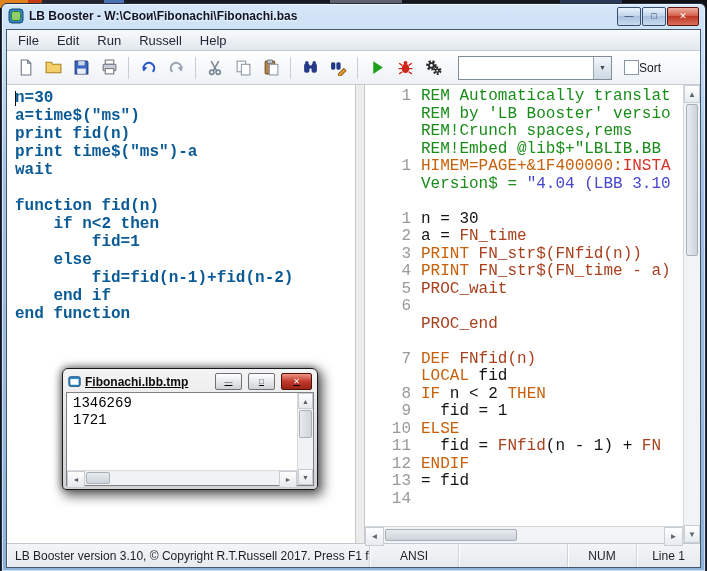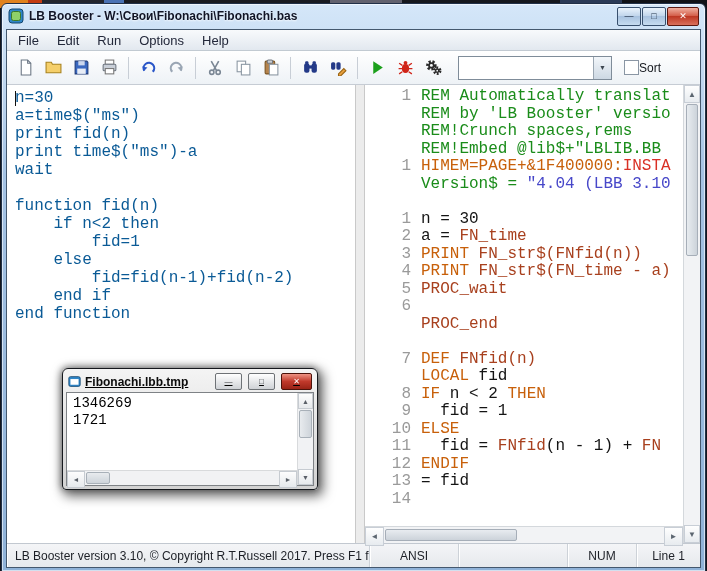--- a/index.html
+++ b/index.html
@@ -45,21 +45,21 @@
   .combo-btn{width:17px;background:linear-gradient(#f2f6fa,#cdd8e3);border-left:1px solid #9aa6b2;
     display:flex;align-items:center;justify-content:center;font-size:7px;color:#3c4650;}
   .sort-wrap{display:flex;align-items:center;margin-left:10px;font-size:12px;color:#15181e;}
   .checkbox{width:13px;height:13px;background:#fff;border:1px solid #8a96a4;flex:none;}
 
   
   .main{flex:1;display:flex;background:#fff;min-height:0;position:relative;}
   .pane-left{width:340px;flex:none;position:relative;background:#fff;overflow:hidden;
     padding:4px 0 0 8px;font-family:"Liberation Mono","DejaVu Sans Mono",monospace;
     font-size:16px;line-height:18px;color:var(--left,#0a5a96);}
-  .lline{white-space:pre;}
+  .lline{white-space:pre;font-weight:bold;}
   .caret{position:absolute;left:8px;top:6px;width:1px;height:15px;background:#101010;}
   .splitter{width:8px;flex:none;background:#ececec;border-left:1px solid #c9c9c9;border-right:1px solid #c9c9c9;}
   .pane-right{flex:1;display:grid;grid-template-columns:1fr 17px;grid-template-rows:1fr 17px;min-width:0;}
   .rp-code{grid-area:1/1;overflow:hidden;padding-top:3px;
     font-family:"Liberation Mono","DejaVu Sans Mono",monospace;font-size:16px;line-height:17.5px;}
   .rrow{display:flex;white-space:pre;}
   .rnum{flex:none;width:46px;text-align:right;padding-right:10px;color:var(--num,#9a9a9a);}
   .rcode{flex:1;overflow:hidden;}
   .c-com{color:var(--com,#1a8c1a);} .c-kw{color:var(--kw,#c8600a);}
   .c-red{color:var(--red,#d93025);} .c-dred{color:var(--dred,#a8401e);}
@@ -128,21 +128,21 @@
       <div class="wbtn close">✕</div>
     </div>
   </div>
 
   <div class="client">
 
     <div class="menubar">
       <div class="menu-item">File</div>
       <div class="menu-item">Edit</div>
       <div class="menu-item">Run</div>
-      <div class="menu-item">Options</div>
+      <div class="menu-item">Russell</div>
       <div class="menu-item">Help</div>
     </div>
 
     <div class="toolbar">
       <div class="tbtn">
         <svg viewBox="0 0 16 16">
           <path d="M4 1h6l3 3v11H4z" fill="#fff" stroke="#6b7684"></path>
             <path d="M10 1v3h3" fill="none" stroke="#6b7684"></path>
         </svg>
       </div>

